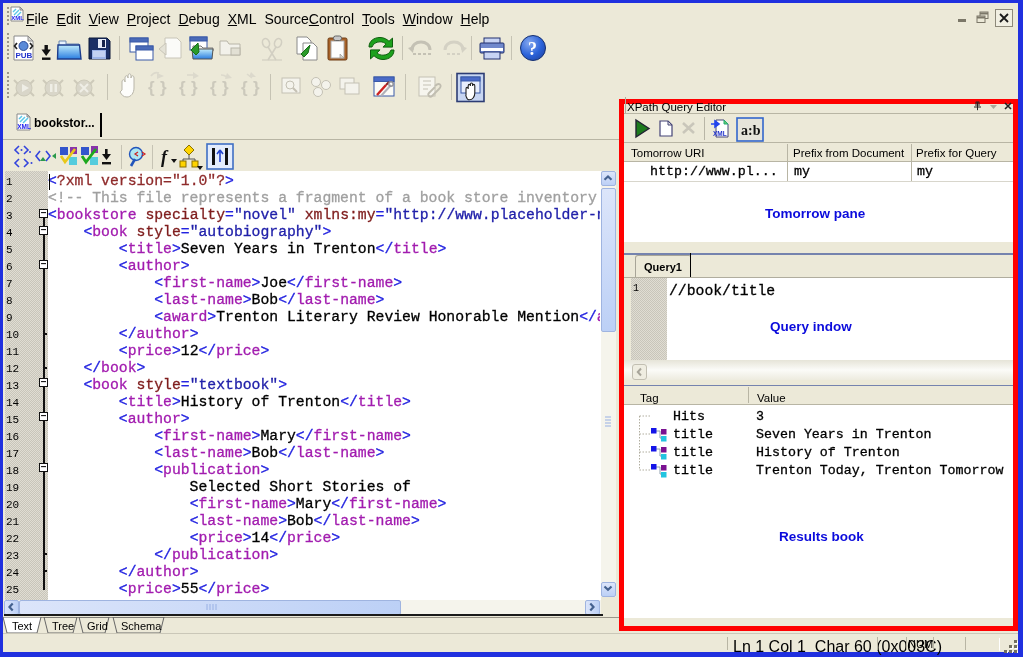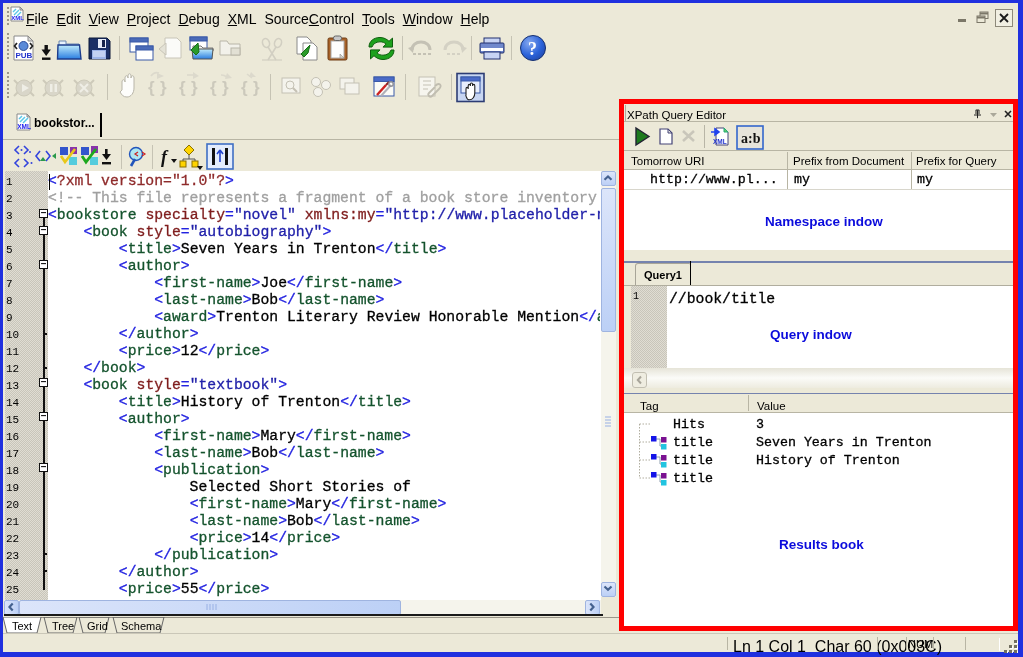--- a/index.html
+++ b/index.html
@@ -7,21 +7,21 @@
 .grip{width:2px;background-image:repeating-linear-gradient(180deg,#9a968a 0 2px,rgba(0,0,0,0) 2px 4px)}
 .vline{width:1px;background:#b8b5a4}
 .hline{height:1px;background:#b8b5a4}
 u{text-decoration:underline}
 .menu span{margin-right:8px}
 .paneL{color:#0b0bdc;font-weight:bold;font-size:13.5px}
 .sb-b{background:linear-gradient(180deg,#dce5fa,#bcd0f6);border:1px solid #9fb4e0;border-radius:2px}
 .sb-t{background:linear-gradient(90deg,#dce5fa,#bcd0f6);border:1px solid #9fb4e0;border-radius:2px}
 .fold{width:9px;height:9px;background:#fff;border:1.5px solid #111;line-height:6px;font-size:10px;font-weight:bold;text-align:center;box-sizing:border-box;color:#111}
 #code .k{color:#2323e0}
-#code .e{color:#14532d}
+#code .e{color:#a21caf}
 #code .a{color:#7f1d1d}
 #code .v{color:#2121aa}
 #code .p{color:#8f2b2b}
 #code .c{color:#a0a0a0}
 </style></head>
 <body>
 <div id="w">
 
 <div class="abs" style="left:0;top:0;width:1023px;height:3px;background:#2030df"></div>
 <div class="abs" style="left:0;top:0;width:3px;height:657px;background:#2030df"></div>
@@ -447,21 +447,21 @@
         <rect x="10" y="0" width="3" height="3"></rect>
         <rect x="5" y="5" width="3" height="3"></rect>
         <rect x="10" y="5" width="3" height="3"></rect>
         <rect x="0" y="10" width="3" height="3"></rect>
         <rect x="5" y="10" width="3" height="3"></rect>
         <rect x="10" y="10" width="3" height="3"></rect>
       </g>
     </svg>
 
 <div class="abs" style="left:619px;top:99px;width:399px;height:532px;border:5px solid #f00;background:#ece9d8;box-sizing:border-box"></div>
-<div id="panel" class="abs" style="left:624px;top:104px;width:389px;height:522px;overflow:hidden">
+<div id="panel" class="abs" style="left:624px;top:96px;width:389px;height:522px;overflow:hidden">
 
   <div class="abs" style="left:3px;top:5px;font-size:11.5px">XPath Query Editor</div>
   <div class="abs" style="left:0.5px;top:1px;width:1px;height:16px;background:#b0ad9e"></div>
   <div class="abs hline" style="left:0;top:17px;width:389px"></div>
   <svg id="ptitleicons" class="abs" style="left:340px;top:3px" width="49" height="13">
     <g stroke="#222" fill="none">
           <path d="M10 8h7M13.5 8V3.2M13.5 8v3.2M11.8 3h3.4M12 3v4M15 3v4" stroke-width="1"></path>
         </g>
     <path d="M26 6l3.5 4 3.5-4z" fill="#aaa89a"></path>
     <path d="M41 4l6 6M47 4l-6 6" stroke="#222" stroke-width="1.6"></path>
@@ -488,21 +488,21 @@
   <div class="abs" style="left:169px;top:51px;font-size:11.5px">Prefix from Document</div>
   <div class="abs" style="left:292px;top:51px;font-size:11.5px">Prefix for Query</div>
   <div class="abs hline" style="left:0;top:65px;width:389px"></div>
   <div class="abs" style="left:0;top:66px;width:389px;height:80px;background:#fff"></div>
   <div class="abs mono" style="left:26px;top:68px;font-weight:normal;-webkit-text-stroke:0.3px;font-size:13.3px">http://www.pl...</div>
   <div class="abs mono" style="left:170px;top:68px;font-weight:normal;-webkit-text-stroke:0.3px;font-size:13.3px">my</div>
   <div class="abs mono" style="left:293px;top:68px;font-weight:normal;-webkit-text-stroke:0.3px;font-size:13.3px">my</div>
   <div class="abs" style="left:163px;top:48px;width:1px;height:37px;background:#b8b5a4"></div>
   <div class="abs" style="left:287px;top:48px;width:1px;height:37px;background:#b8b5a4"></div>
   <div class="abs" style="left:0;top:85px;width:389px;height:1px;background:#d8d6cc"></div>
-  <div class="abs paneL" style="left:141px;top:110px">Namespace indow</div>
+  <div class="abs paneL" style="left:141px;top:110px">Tomorrow pane</div>
 
   <div class="abs" style="left:0;top:157px;width:389px;height:1.5px;background:#7583ae"></div>
 
   <div class="abs" style="left:11px;top:159px;width:54px;height:22px;border:1px solid #a8a598;border-bottom:none;border-radius:3px 2px 0 0;background:#ece9d8;text-align:center;line-height:22px;font-weight:bold;font-size:11px">Query1</div>
   <div class="abs" style="left:65.5px;top:157px;width:1.5px;height:24px;background:#000"></div>
   <div class="abs" style="left:0;top:181px;width:389px;height:1px;background:#b0ad9e"></div>
 
   <div class="abs" style="left:0;top:182px;width:7px;height:82px;background:#ece9d8"></div>
       <div class="abs" style="left:7px;top:182px;width:36px;height:82px;background:#e0ddd3;background-image:conic-gradient(#c8c5ba 25%,rgba(0,0,0,0) 0 50%,#c8c5ba 0 75%,rgba(0,0,0,0) 0);background-size:2px 2px"></div>
   <div class="abs" style="left:43px;top:182px;width:346px;height:82px;background:#fff"></div>
@@ -524,20 +524,21 @@
   <div class="abs hline" style="left:0;top:308px;width:389px"></div>
 
   <div class="abs" style="left:0;top:309px;width:389px;height:213px;background:#fff"></div>
   <div class="abs mono" style="left:49px;top:313px;font-weight:normal;-webkit-text-stroke:0.3px;font-size:13.3px">Hits</div>
   <div class="abs mono" style="left:132px;top:313px;font-weight:normal;-webkit-text-stroke:0.3px;font-size:13.3px">3</div>
   <div class="abs mono" style="left:49px;top:331px;font-weight:normal;-webkit-text-stroke:0.3px;font-size:13.3px">title</div>
   <div class="abs mono" style="left:132px;top:331px;font-weight:normal;-webkit-text-stroke:0.3px;font-size:13.3px">Seven Years in Trenton</div>
   <div class="abs mono" style="left:49px;top:349px;font-weight:normal;-webkit-text-stroke:0.3px;font-size:13.3px">title</div>
   <div class="abs mono" style="left:132px;top:349px;font-weight:normal;-webkit-text-stroke:0.3px;font-size:13.3px">History of Trenton</div>
   <div class="abs mono" style="left:49px;top:367px;font-weight:normal;-webkit-text-stroke:0.3px;font-size:13.3px">title</div>
+  <div class="abs mono" style="left:132px;top:367px;font-weight:normal;-webkit-text-stroke:0.3px;font-size:13.3px">Trenton Today, Trenton Tomorrow</div>
   <svg id="rowicons" class="abs" style="left:12px;top:312px" width="40" height="70">
     <path d="M3.5 8v54" stroke="#b0ad9e" stroke-width="1" stroke-dasharray="1.5 1.5"></path>
     <path d="M3.5 8H14" stroke="#b0ad9e" stroke-width="1" stroke-dasharray="1.5 1.5"></path>
     <g>
           <path d="M3.5 26H14" stroke="#b0ad9e" stroke-width="1" stroke-dasharray="1.5 1.5"></path>
           <path d="M19 23h5v7h2" stroke="#90a0b0" fill="none"></path>
           <rect x="15" y="20" width="5.5" height="5.5" fill="#1515e8"></rect>
           <rect x="25" y="21" width="5.5" height="5.5" fill="#7a1191"></rect>
           <rect x="25" y="28" width="5.5" height="5.5" fill="#22c4e0"></rect>
         </g>

